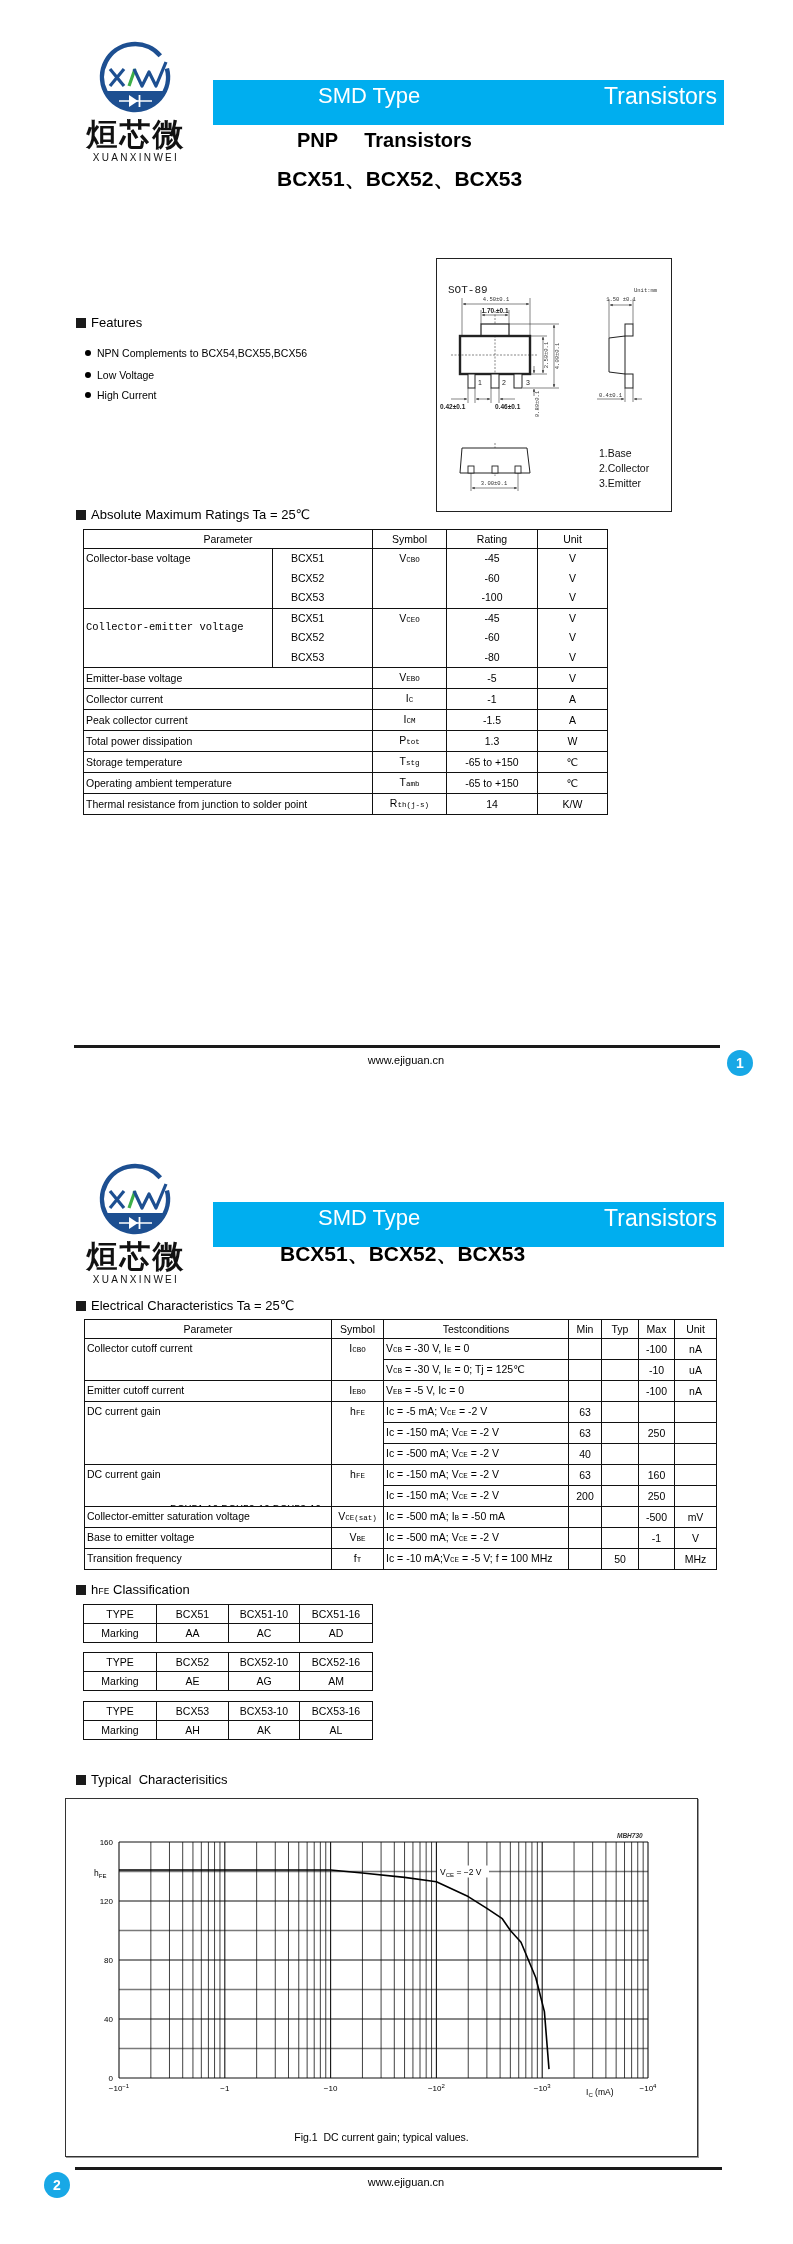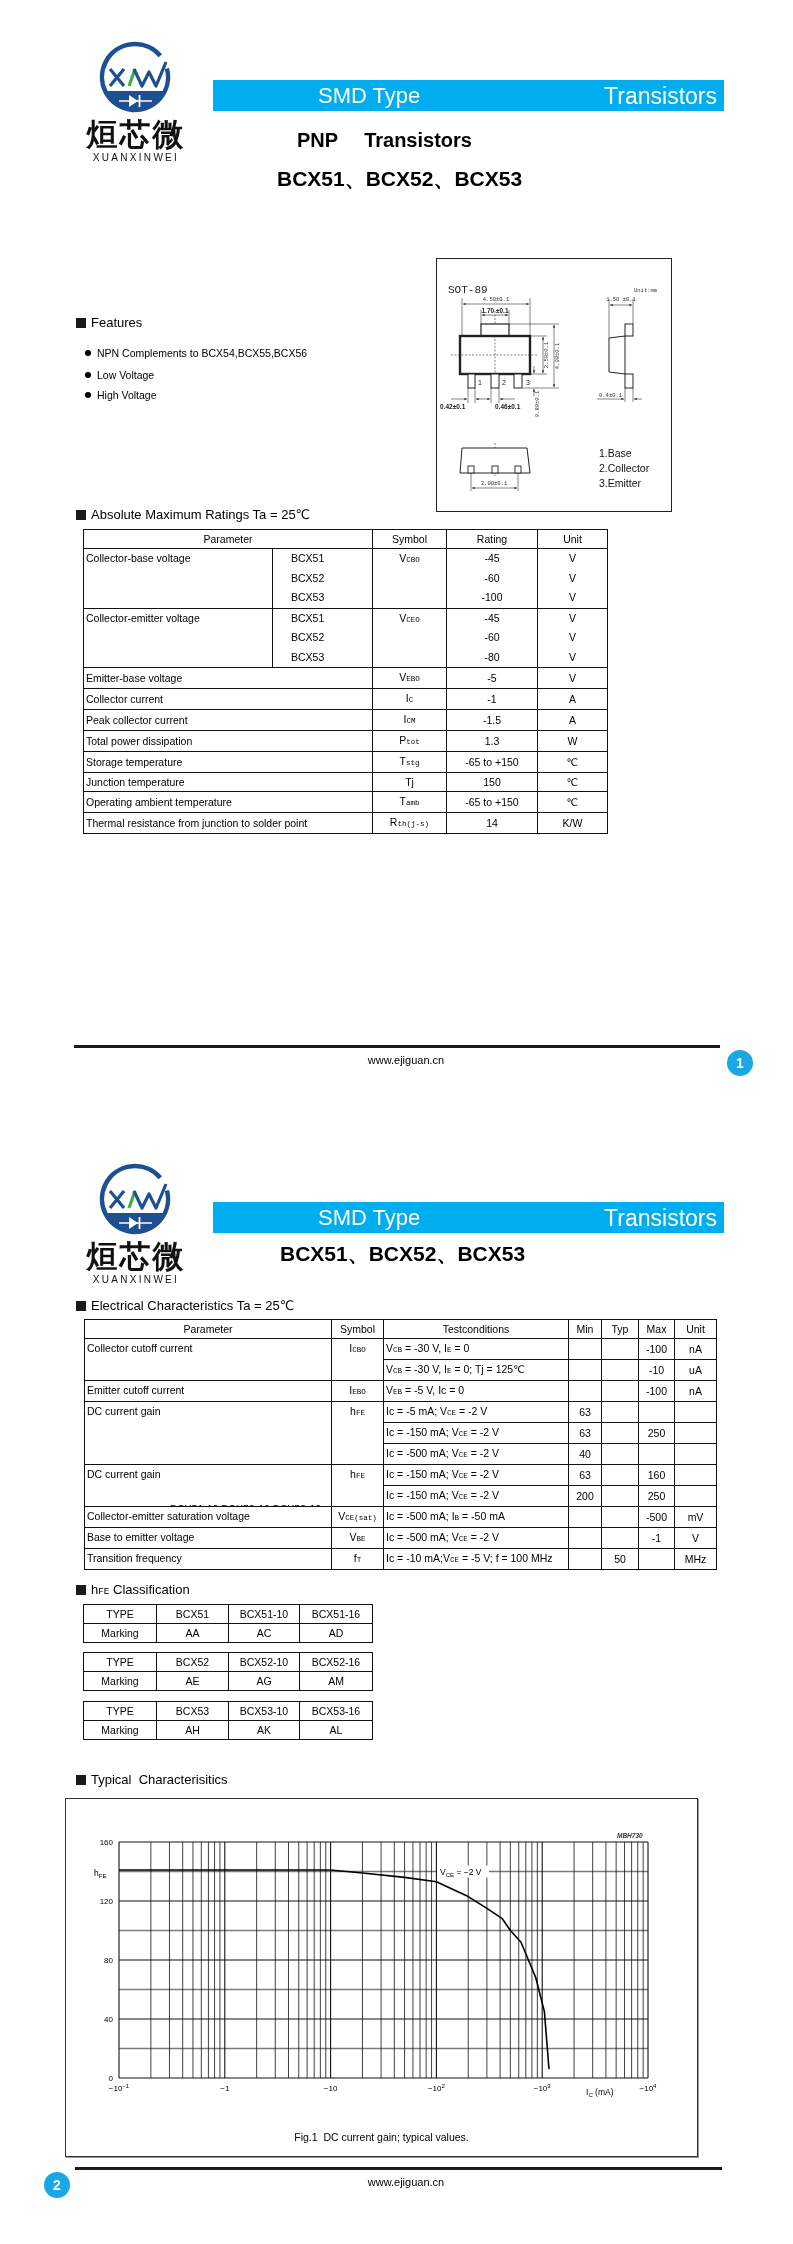--- a/index.html
+++ b/index.html
@@ -10,21 +10,21 @@
 
   
   .logo{position:absolute;left:78px;top:38px;width:120px;height:130px;}
   .logo svg{position:absolute;left:0;top:0;}
   .logo-cn{position:absolute;left:2px;top:78px;width:112px;font-size:31px;font-weight:bold;
            letter-spacing:2px;line-height:36px;text-align:center;color:#111;font-family:"DejaVu Sans",sans-serif;}
   .logo-py{position:absolute;left:2px;top:114px;width:112px;font-size:10px;letter-spacing:2.3px;
            text-align:center;color:#111;line-height:11px;}
 
   
-  .banner{position:absolute;left:213px;top:80px;width:511px;height:31px;background:#00AEEF;color:#fff;}
+  .banner{position:absolute;left:213px;top:80px;width:511px;height:45px;background:#00AEEF;color:#fff;}
   .banner .bl{position:absolute;left:105px;top:4px;font-size:22px;line-height:24px;}
   .banner .br{position:absolute;right:7px;top:4px;font-size:23px;line-height:24px;}
 
   .type-line{position:absolute;left:297px;top:129px;font-size:20px;font-weight:bold;line-height:22px;}
   .type-line span+span{margin-left:26px;}
   .part-title{position:absolute;font-size:21px;font-weight:bold;line-height:24px;white-space:nowrap;}
 
   
   .sec{position:absolute;left:76px;font-size:13px;line-height:16px;white-space:nowrap;}
   .sec .mk{display:inline-block;width:10px;height:10px;background:#1a1a1a;margin-right:5px;vertical-align:-1px;}
@@ -190,21 +190,21 @@
       <text x="162" y="213" class="pk-pin">2.Collector</text>
       <text x="162" y="228" class="pk-pin">3.Emitter</text>
     </svg>
   </div>
 
   <div class="sec" style="top:315px;">
     <span class="mk"></span><span>Features</span>
   </div>
   <div class="feat" style="top:346px;"><span class="dot"></span><span>NPN Complements to BCX54,BCX55,BCX56</span></div>
   <div class="feat" style="top:368px;"><span class="dot"></span><span>Low Voltage</span></div>
-  <div class="feat" style="top:388px;"><span class="dot"></span><span>High Voltage</span></div>
+  <div class="feat" style="top:388px;"><span class="dot"></span><span>High Current</span></div>
 
   <div class="sec" style="top:507px;">
     <span class="mk"></span><span>Absolute Maximum Ratings Ta = 25℃</span>
   </div>
   <table class="dt" id="abs-table" style="left:83px;top:529px;width:524px;">
     <colgroup>
         <col style="width:189px">
         <col style="width:100px">
         <col style="width:74px">
         <col style="width:91px">
@@ -230,21 +230,21 @@
             <div class="ln">-60</div>
             <div class="ln">-100</div>
           </td>
           <td class="c top" style="padding: 0px 2px;">
             <div class="ln">V</div>
             <div class="ln">V</div>
             <div class="ln">V</div>
           </td>
         </tr>
         <tr>
-          <td class="top" style="padding: 0px 2px;">Collector-emitter voltage</td>
+          <td class="top" style="padding: 9px 2px; font-family: Liberation Mono, monospace;">Collector-emitter voltage</td>
           <td class="top vpad" style="padding: 0px 2px 0px 18px;">
             <div class="ln">BCX51</div>
             <div class="ln">BCX52</div>
             <div class="ln">BCX53</div>
           </td>
           <td class="c top" style="padding: 0px 2px;">V<span class="sub">CEO</span></td>
           <td class="c top" style="padding: 0px 2px;">
             <div class="ln">-45</div>
             <div class="ln">-60</div>
             <div class="ln">-80</div>
@@ -276,26 +276,20 @@
         <tr>
           <td colspan="2">Total power dissipation</td>
           <td class="c">P<span class="sub">tot</span></td>
           <td class="c">1.3</td>
           <td class="c">W</td>
         </tr>
         <tr>
           <td colspan="2">Storage temperature</td>
           <td class="c">T<span class="sub">stg</span></td>
           <td class="c">-65 to +150</td>
-          <td class="c">℃</td>
-        </tr>
-        <tr>
-          <td colspan="2">Junction temperature</td>
-          <td class="c">Tj</td>
-          <td class="c">150</td>
           <td class="c">℃</td>
         </tr>
         <tr>
           <td colspan="2">Operating ambient temperature</td>
           <td class="c">T<span class="sub">amb</span></td>
           <td class="c">-65 to +150</td>
           <td class="c">℃</td>
         </tr>
         <tr>
           <td colspan="2">Thermal resistance from junction to solder point</td>

